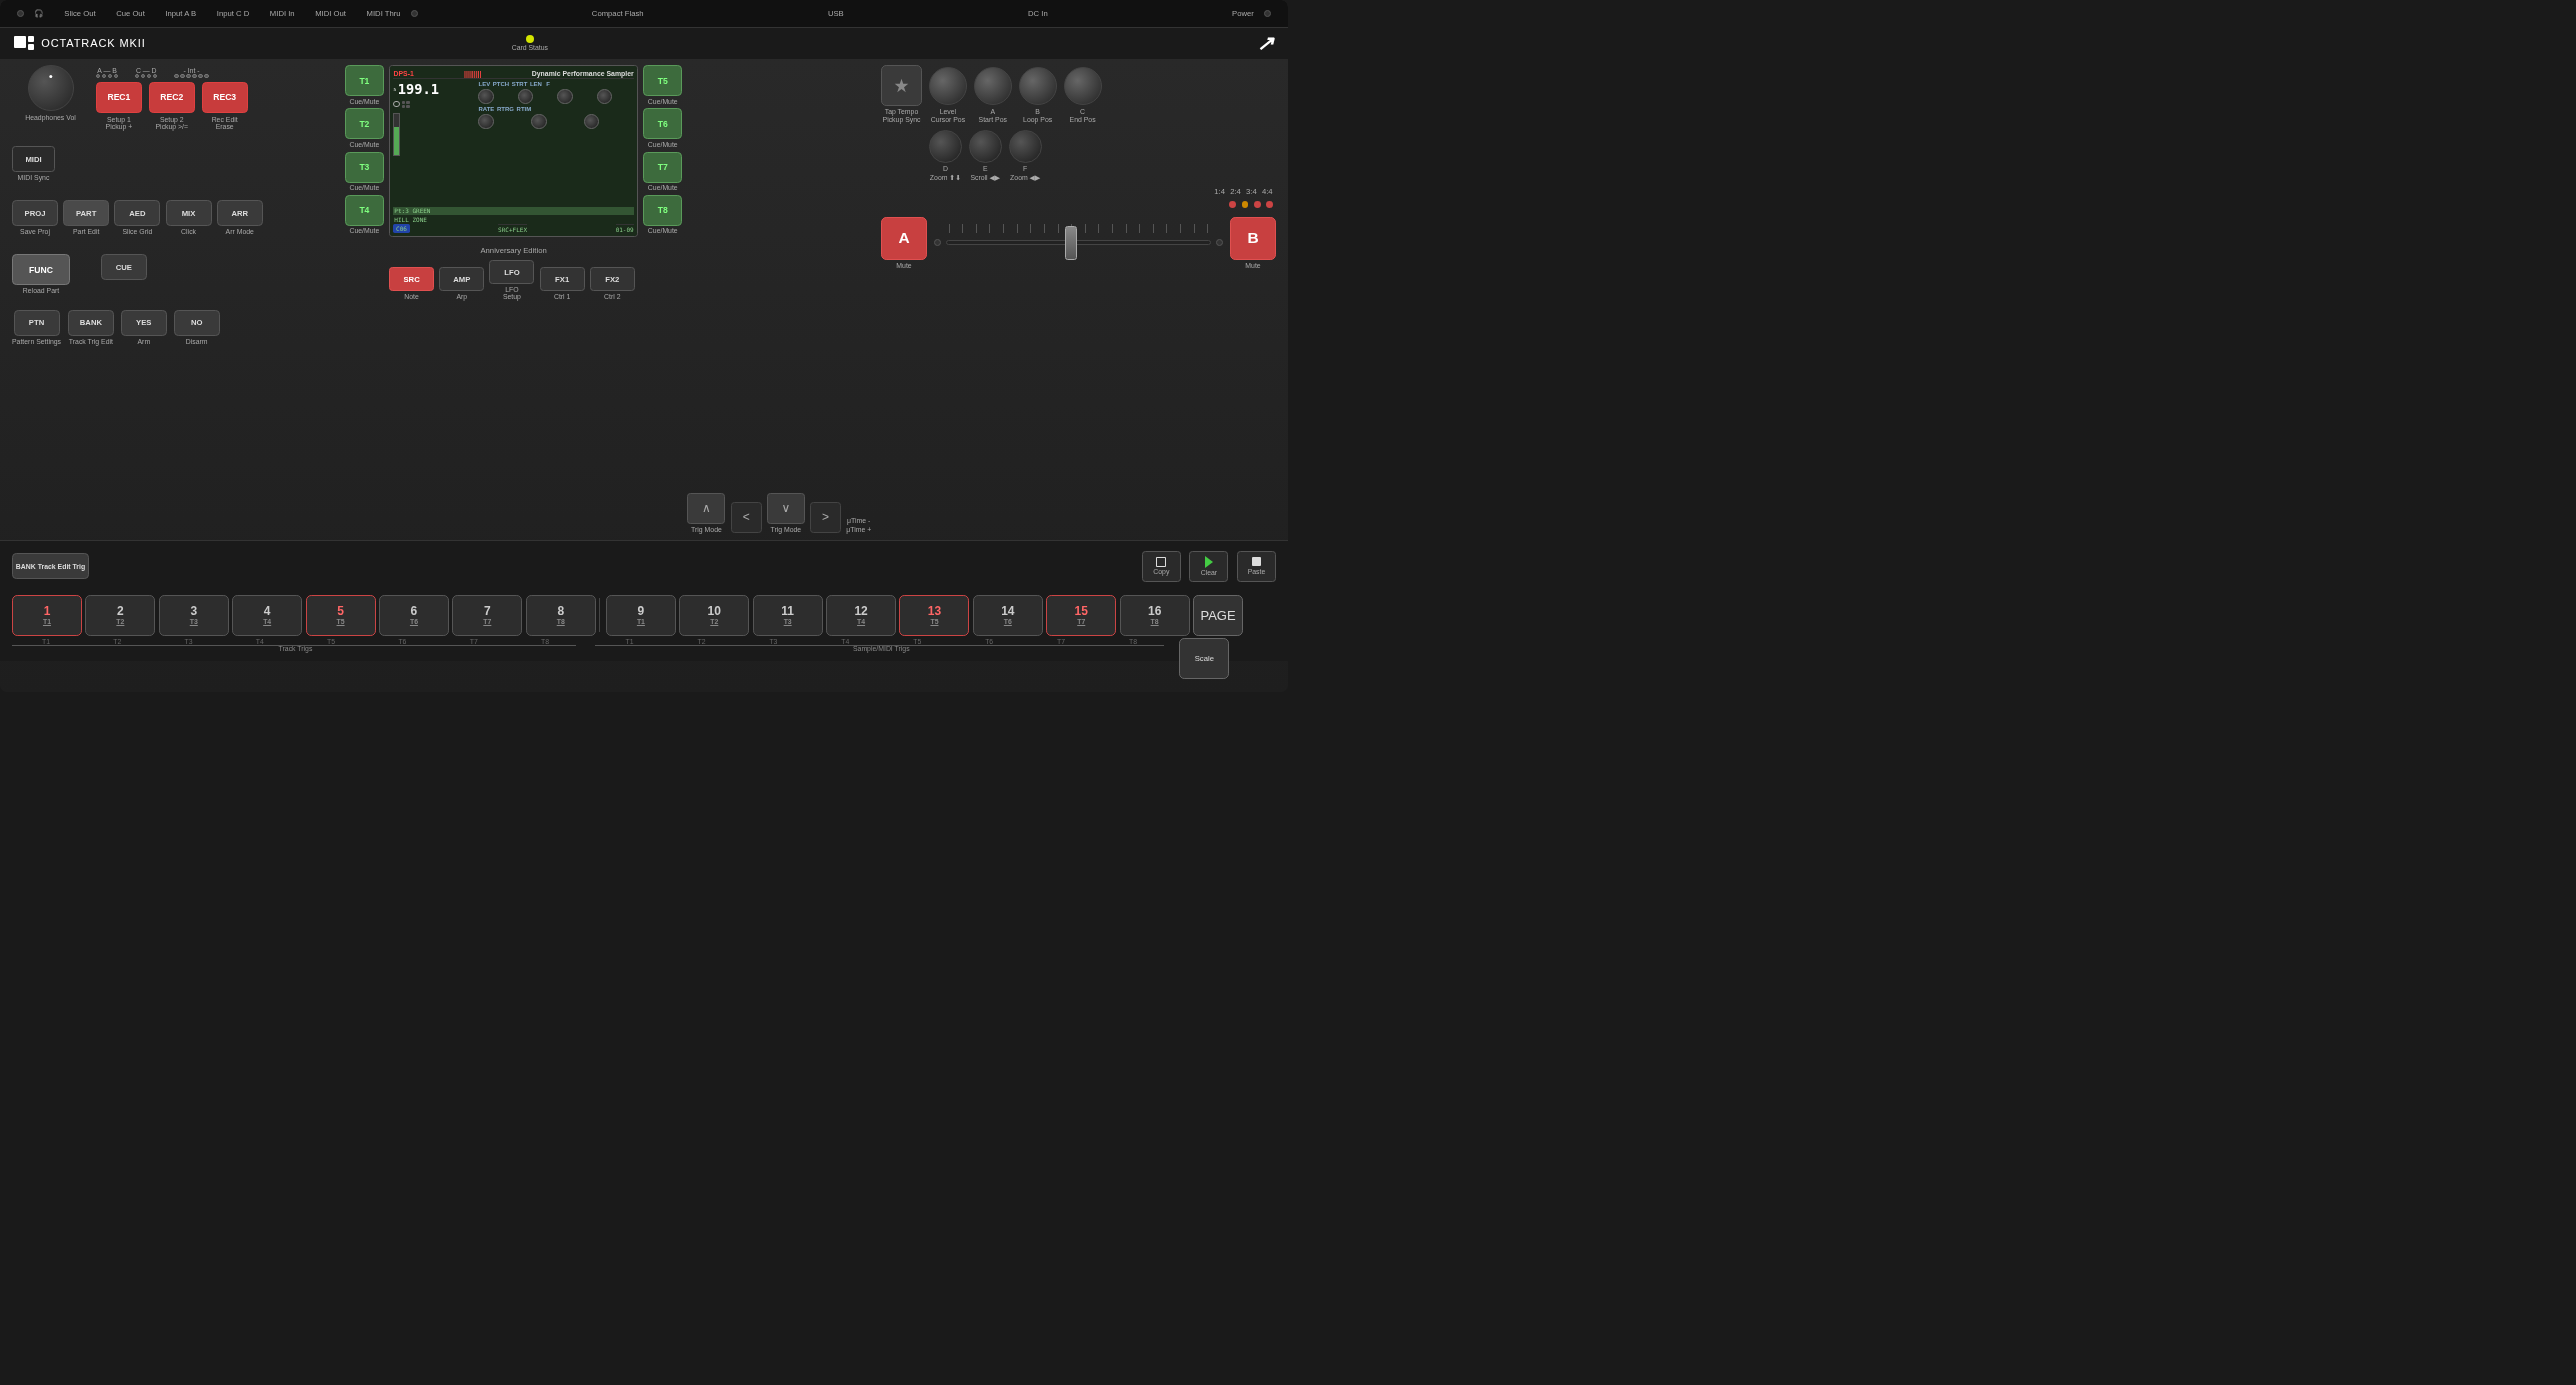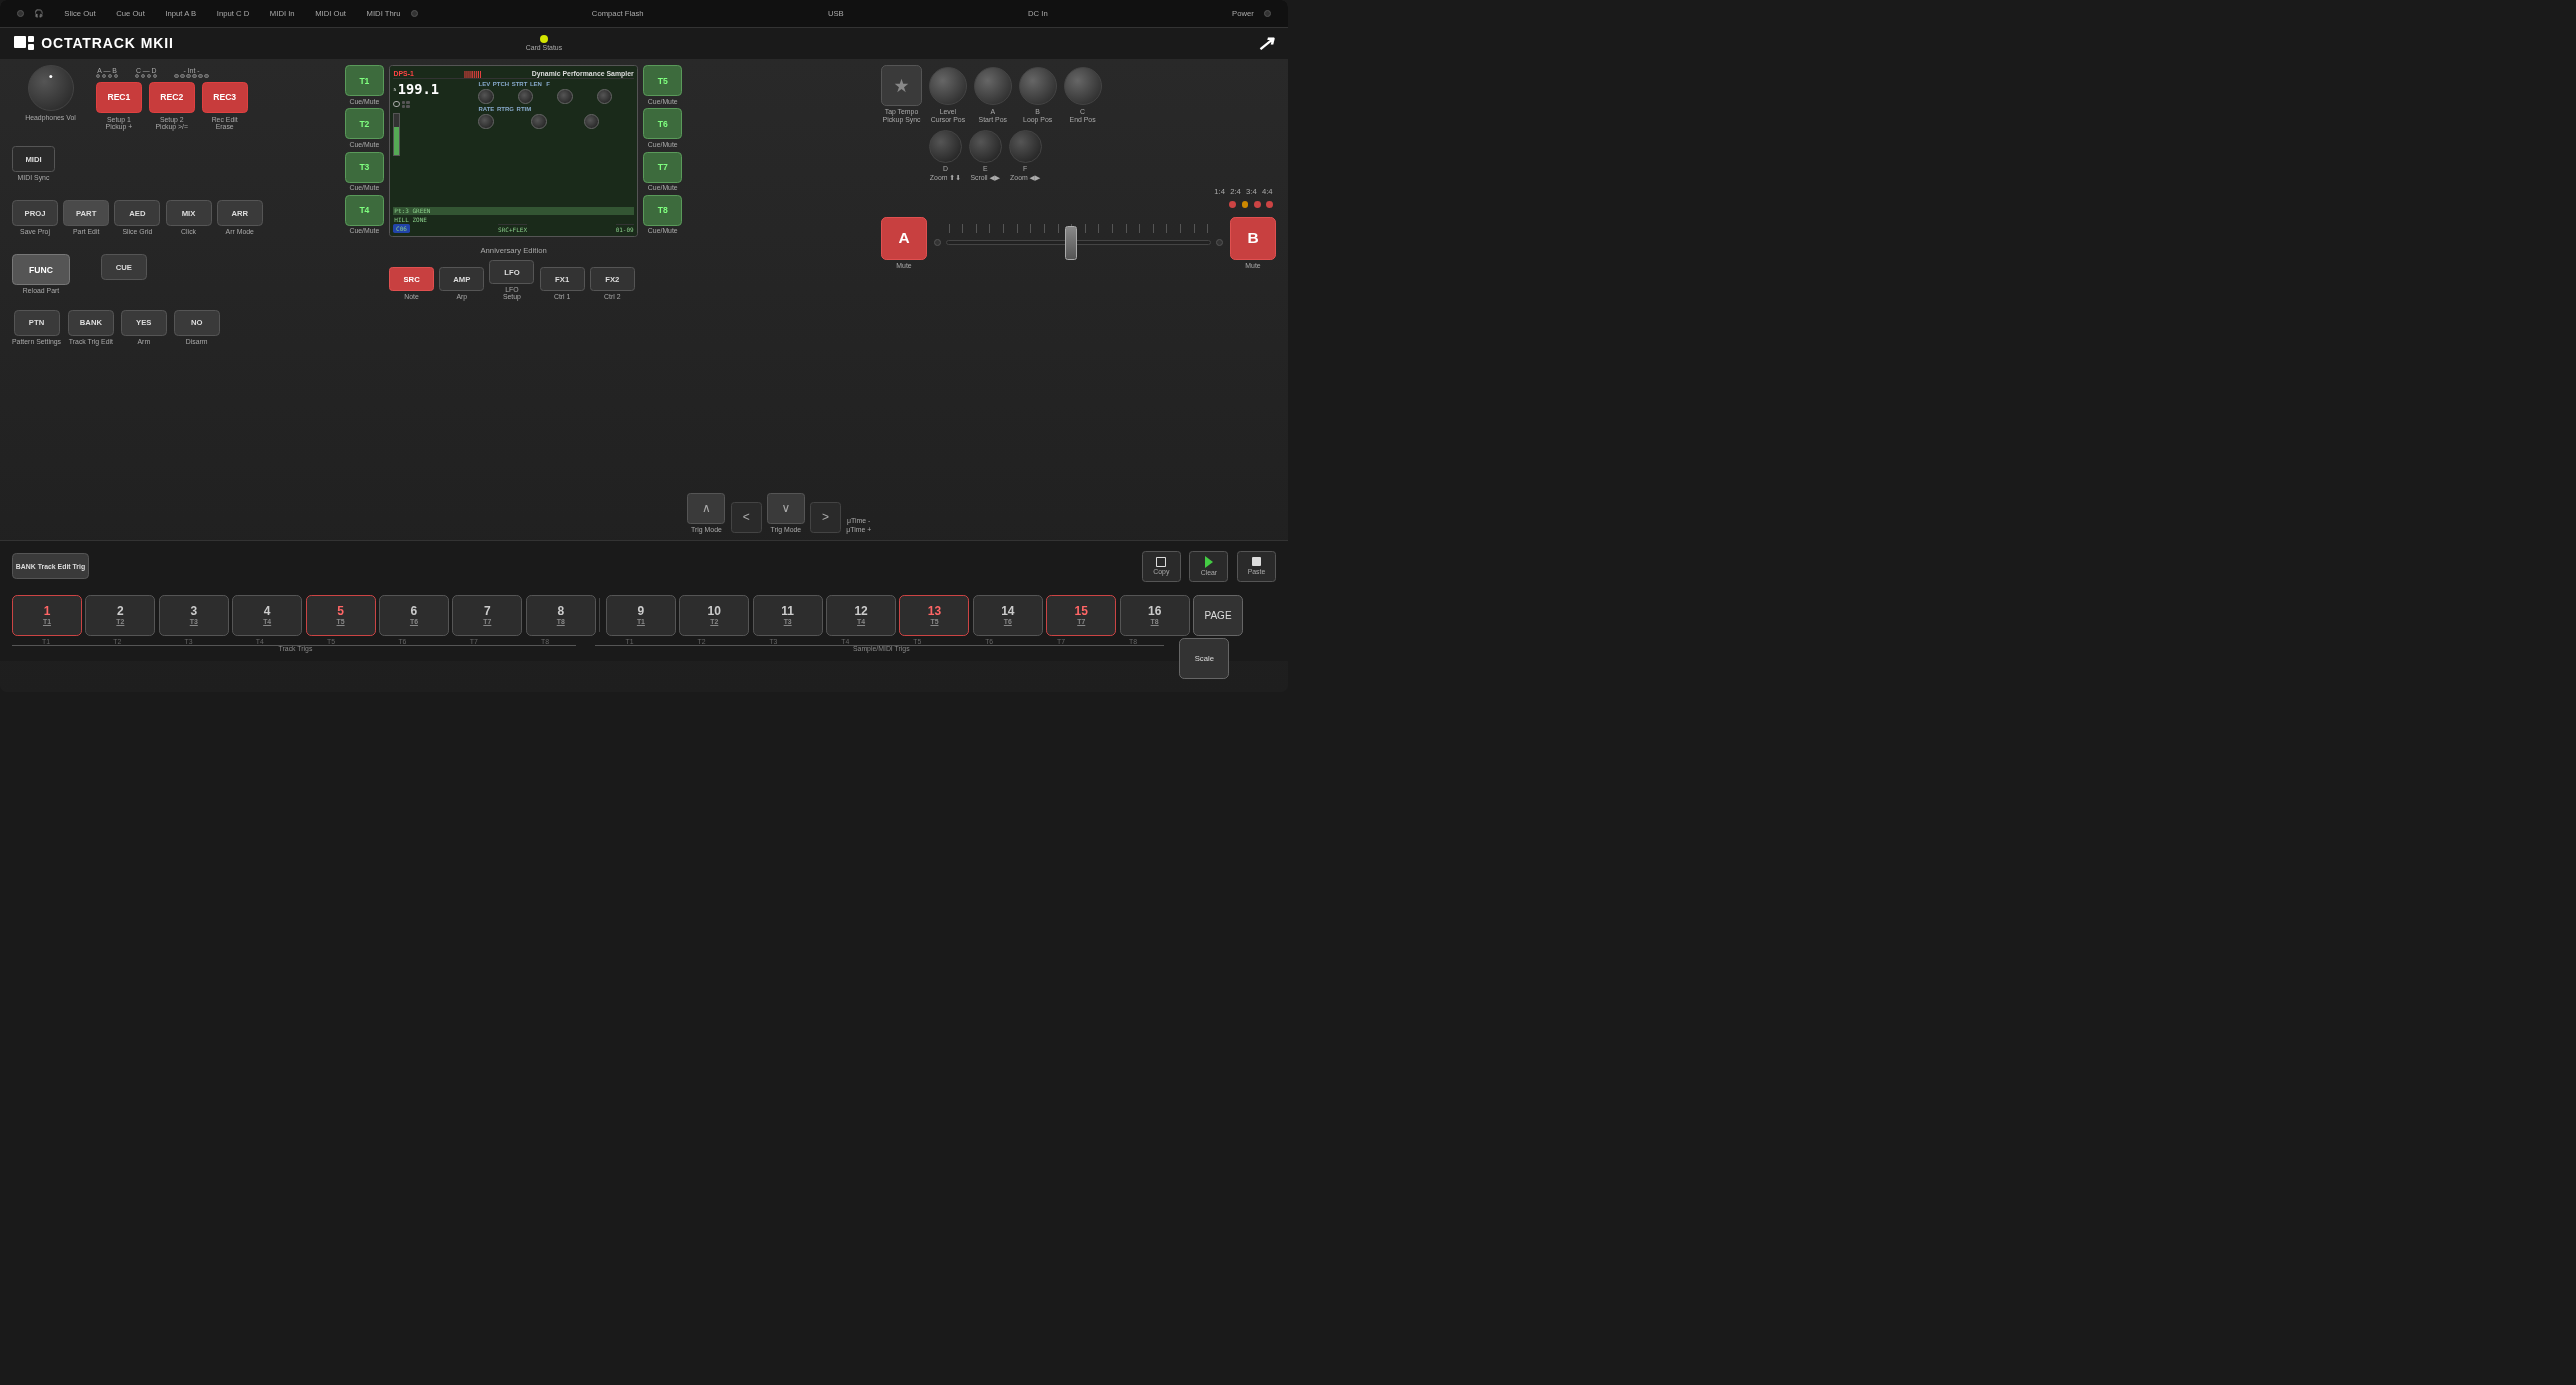--- a/index.html
+++ b/index.html
@@ -72,22 +72,22 @@
 
     .logo-sq {
       width: 12px;
       height: 12px;
       background: #fff;
       border-radius: 0.9px;
     }
 
     .brand-name {
       color: #fff;
-      font-size: 14px;
-      font-weight: bold;
+      font-size: 11px;
+      font-weight: normal;
       letter-spacing: 0.9px;
     }
 
     .card-status {
       display: flex;
       flex-direction: column;
       align-items: center;
       margin-left: auto;
       margin-right: 343px;
     }
@@ -643,21 +643,21 @@
       text-decoration: underline;
     }
 
     .page-btn {
       width: 50px;
       height: 41px;
       background: #333;
       border-radius: 5.2px;
       border: 0.9px solid #666;
       color: #ddd;
-      font-size: 10px;
+      font-size: 13px;
       display: flex;
       align-items: center;
       justify-content: center;
       cursor: pointer;
     }
 
     .time-dot {
       width: 6.9px;
       height: 6.9px;
       border-radius: 50%;

